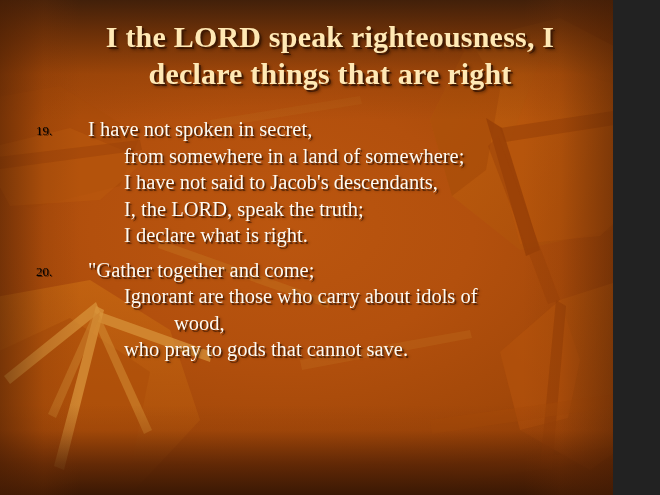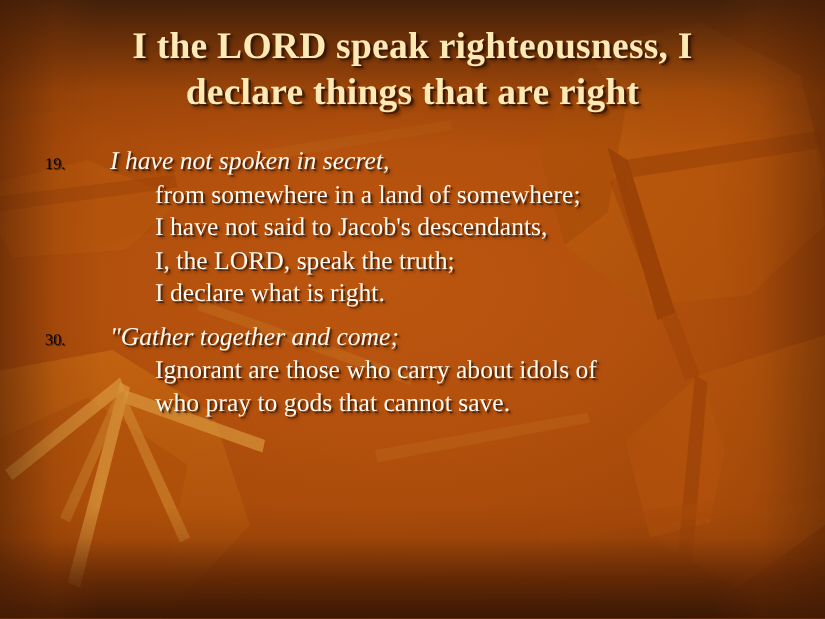--- a/index.html
+++ b/index.html
@@ -3,21 +3,21 @@
 <meta charset="utf-8">
 <title>Scripture Slide</title>
 <style>
   html, body {
     margin: 0;
     padding: 0;
     background: #222;
   }
   #slide {
     position: relative;
-    width: 660px;
+    width: 613px;
     height: 495px;
     overflow: hidden;
     font-family: "Liberation Serif", "DejaVu Serif", serif;
     background: #b3500d;
   }
 
   
   .bg-base {
     position: absolute;
     inset: 0;
@@ -100,21 +100,21 @@
   }
   .line {
     font-size: 20.5px;
     line-height: 26.5px;
     color: #fdfaf2;
     white-space: pre;
     text-shadow:
        1.6px 1.6px 0 rgba(58,22,4,0.62),
        2.4px 2.4px 2.4px rgba(40,14,2,0.40);
   }
-  .ind-0 { padding-left: 0px; font-style: italic; }
+  .ind-0 { padding-left: 0px; }
   .ind-1 { padding-left: 36px; }
   .ind-2 { padding-left: 86px; }
 </style>
 </head>
 <body>
 
 <div id="slide">
 
   <div class="bg-base"></div>
 
@@ -191,20 +191,21 @@
     <div class="verse">
       <span class="verse-num">19.</span>
       <div class="line ind-0">I have not spoken in secret,</div>
       <div class="line ind-1">from somewhere in a land of somewhere;</div>
       <div class="line ind-1">I have not said to Jacob's descendants,</div>
       <div class="line ind-1">I, the LORD, speak the truth;</div>
       <div class="line ind-1">I declare what is right.</div>
     </div>
 
     <div class="verse">
-      <span class="verse-num">30.</span>
+      <span class="verse-num">20.</span>
       <div class="line ind-0">"Gather together and come;</div>
       <div class="line ind-1">Ignorant are those who carry about idols of</div>
+      <div class="line ind-2">wood,</div>
       <div class="line ind-1">who pray to gods that cannot save.</div>
     </div>
 
   </div>
 </div>
 
 </body></html>

